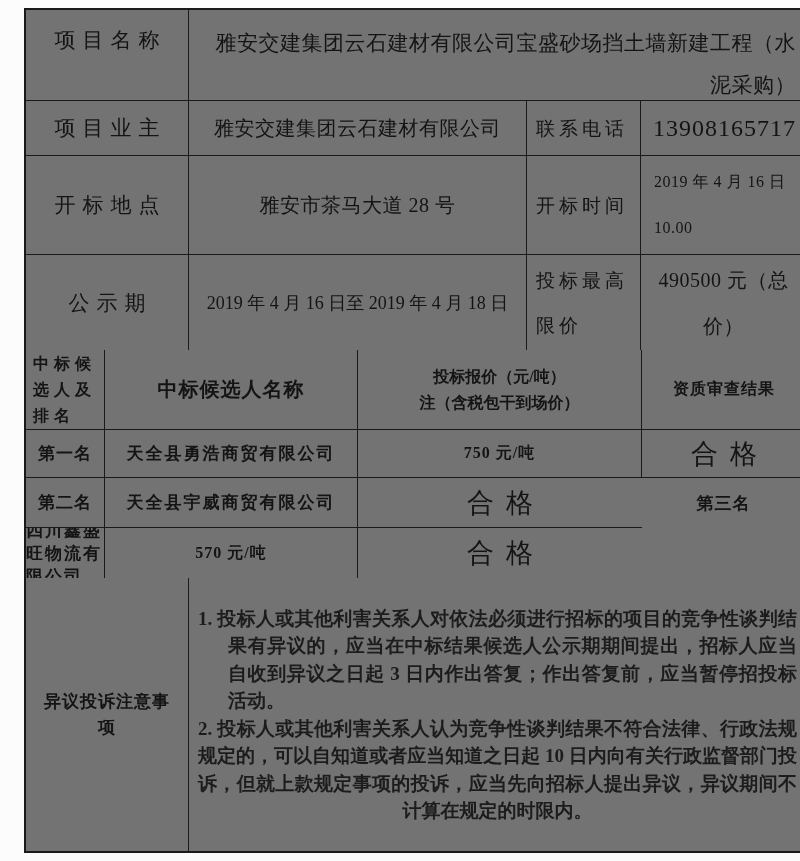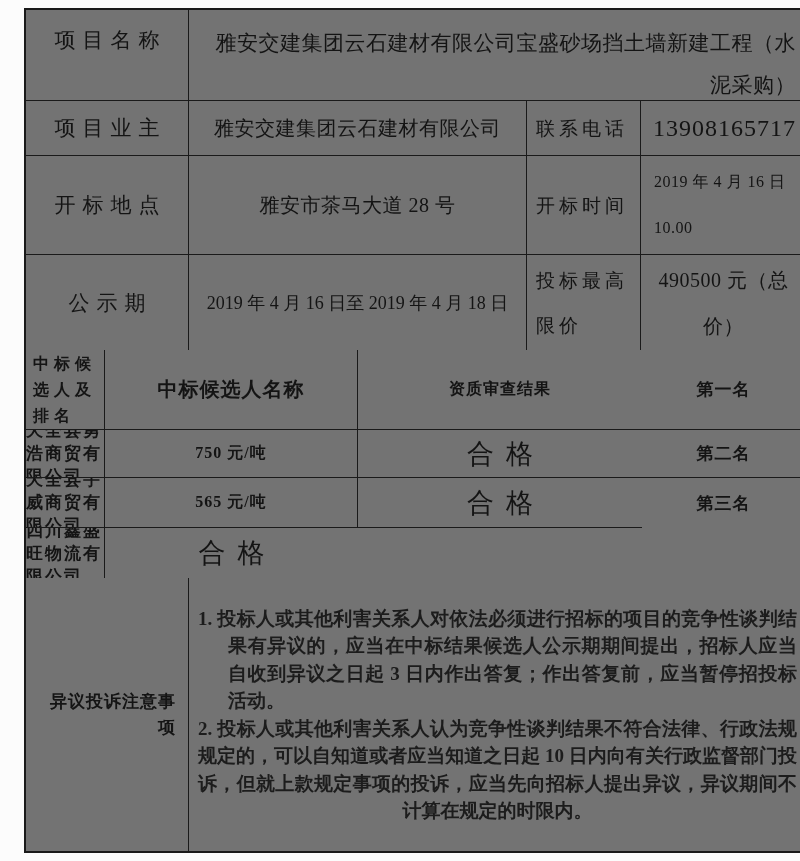--- a/index.html
+++ b/index.html
@@ -87,21 +87,21 @@
   .b-name { font-weight: bold; font-size: 17px; letter-spacing: 2px; }
   .b-price { font-weight: bold; font-size: 16px; letter-spacing: 1px; }
   .b-result {
     font-family: "Liberation Serif", "DejaVu Serif", serif;
     font-size: 27px; letter-spacing: 12px; text-indent: 12px; font-weight: normal;
   }
 
   
   .c-label {
     font-weight: bold; font-size: 17px; line-height: 26px;
-    text-align: right; padding: 0 12px; letter-spacing: 1px;
+    text-align: center; padding: 0 12px; letter-spacing: 1px;
   }
   .c-body {
     flex-direction: column; justify-content: center; align-items: stretch;
     padding: 0 9px;
     font-weight: bold; font-size: 19px; line-height: 27.5px;
     color: #1c1c1c;
   }
   .c-body p.item1 {
     text-align: justify;
     padding-left: 30px; text-indent: -30px;
@@ -132,34 +132,40 @@
 
     <div class="cell nb lbl-big">公示期</div>
     <div class="cell nb a-value-pub">2019 年 4 月 16 日至 2019 年 4 月 18 日</div>
     <div class="cell nb lbl-small">投标最高限价</div>
     <div class="cell nb nr a-maxprice">490500 元（总价）</div>
   </div>
 
   <div class="sec sec-b">
     <div class="cell b-head-rank">中标候选人及排名</div>
     <div class="cell b-head-name">中标候选人名称</div>
+    <div class="cell b-head-price">
+      <div>
+        <div>投标报价（元/吨）</div>
+        <div>注（含税包干到场价）</div>
+      </div>
+    </div>
     <div class="cell nr b-head-result">资质审查结果</div>
 
     <div class="cell b-rank">第一名</div>
     <div class="cell b-name">天全县勇浩商贸有限公司</div>
     <div class="cell b-price">750 元/吨</div>
     <div class="cell nr b-result">合格</div>
 
     <div class="cell b-rank">第二名</div>
     <div class="cell b-name">天全县宇威商贸有限公司</div>
-    <div class="cell b-price">565 元/吨</div>
     <div class="cell nr b-result">合格</div>
 
     <div class="cell nb b-rank">第三名</div>
     <div class="cell nb b-name">四川鑫盛旺物流有限公司</div>
+    <div class="cell nb b-price">570 元/吨</div>
     <div class="cell nb nr b-result">合格</div>
   </div>
 
   <div class="sec sec-c">
     <div class="cell nb c-label">异议投诉注意事项</div>
     <div class="cell nb nr c-body">
       <p class="item1">1.  投标人或其他利害关系人对依法必须进行招标的项目的竞争性谈判结果有异议的，应当在中标结果候选人公示期期间提出，招标人应当自收到异议之日起 3 日内作出答复；作出答复前，应当暂停招投标活动。</p>
       <p class="item2">2. 投标人或其他利害关系人认为竞争性谈判结果不符合法律、行政法规规定的，可以自知道或者应当知道之日起 10 日内向有关行政监督部门投诉，但就上款规定事项的投诉，应当先向招标人提出异议，异议期间不计算在规定的时限内。</p>
     </div>
   </div>

